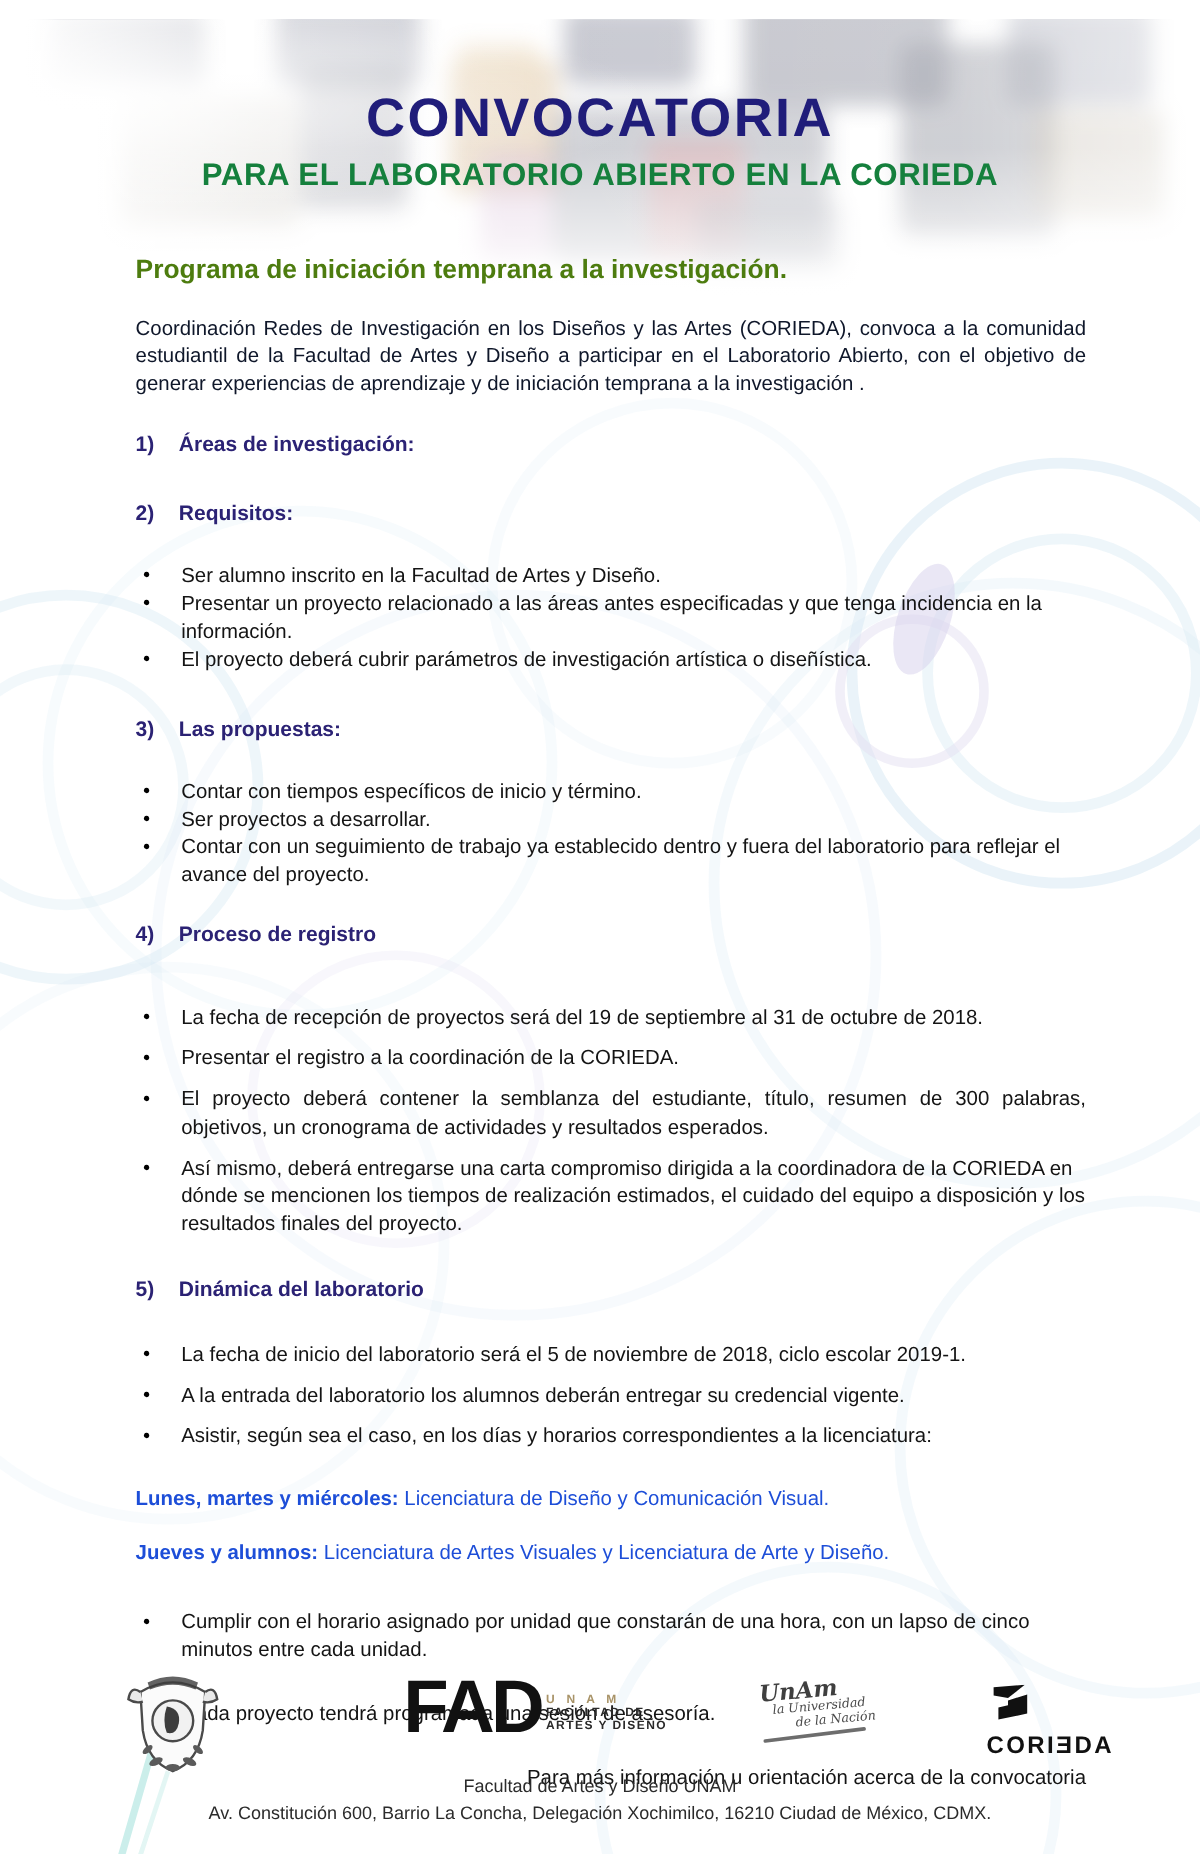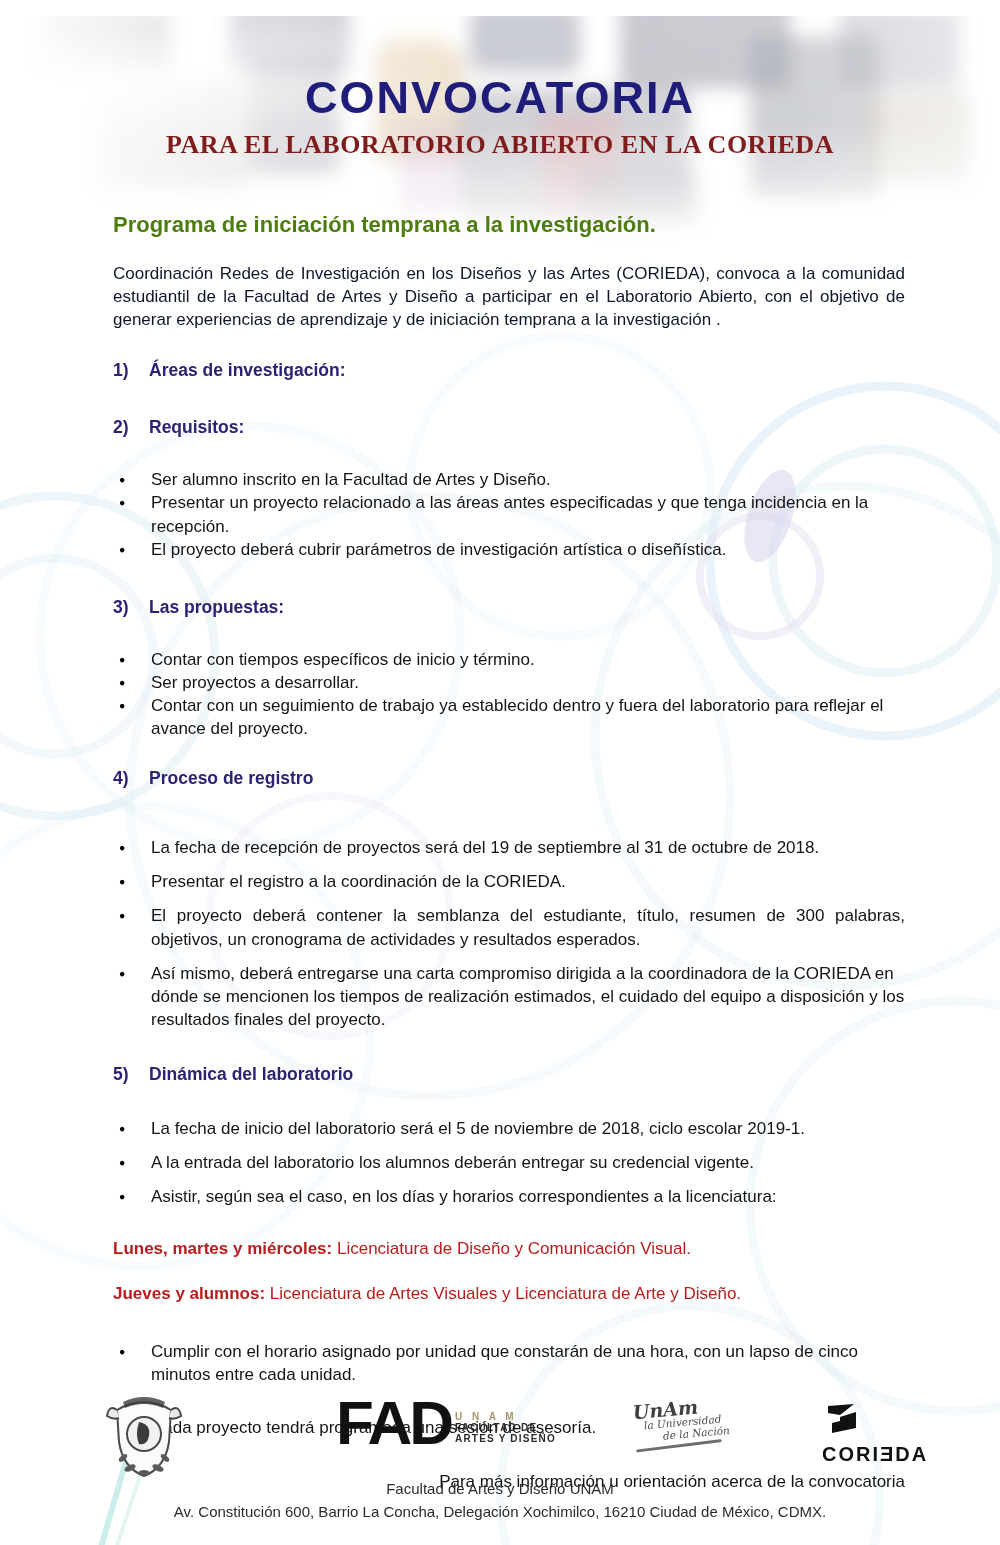--- a/index.html
+++ b/index.html
@@ -25,43 +25,42 @@
       linear-gradient(to bottom, rgba(255,255,255,.3) 0%, rgba(255,255,255,.25) 45%, rgba(255,255,255,.75) 82%, #ffffff 100%),
       rgba(255,255,255,.3);
   }
   .header-text { position:absolute; top:0; left:0; width:1000px; z-index:5; text-align:center; }
   .title {
     margin-top:56px; font-size:45px; font-weight:bold; letter-spacing:2px;
     color:#201d7a;
   }
   .subtitle {
     margin-top:6px; font-size:26px; font-weight:bold; letter-spacing:.5px;
-    color:#7f1d1d;
-    font-family:Liberation Serif, serif;
+    color:#15803d;
   }
 
   
   .content { position:absolute; top:185px; left:0; width:1000px; padding:0 95px 0 113px; z-index:4; }
   .program-title { margin-top:11px; font-size:22px; font-weight:bold; color:#4d7c0f; }
   .intro { margin-top:24px; font-size:17px; line-height:1.36; text-align:justify; color:#0f172a; }
 
   .sec-head { display:flex; margin-top:0; font-size:17.5px; font-weight:bold; color:#2b2274; }
   .sec-num { width:36px; flex:0 0 36px; }
 
   .para { font-size:17px; line-height:1.36; color:#141414; }
 
   ul.blist { list-style:none; }
   ul.blist li { display:flex; font-size:17px; line-height:1.36; color:#141414; }
   .dot { flex:0 0 38px; padding-left:6px; font-size:10.5px; line-height:23px; color:#000; }
   .btext { flex:1 1 auto; }
   .justify .btext { text-align:justify; }
   ul.spaced li + li { margin-top:11px; }
   ul.wide li + li { margin-top:30px; }
 
-  .sched { font-size:17px; line-height:1.36; color:#b91c1c; }
+  .sched { font-size:17px; line-height:1.36; color:#1d4ed8; }
   .sched b { font-weight:bold; }
 
   
   .contact { margin-top:31px; text-align:right; font-size:17px; line-height:1.38; color:#141414; }
 
   
   .logos { position:absolute; top:1372px; left:0; width:1000px; height:95px; z-index:4; }
   .crest { position:absolute; left:103px; top:2px; }
   .fad { position:absolute; left:336px; top:10px; display:flex; align-items:flex-end; }
   .fad-word { font-size:62px; font-weight:bold; letter-spacing:-3px; color:#111; line-height:.8; }
@@ -148,21 +147,21 @@
       <span class="sec-num">2)</span>
       <span>Requisitos:</span>
     </h2>
     <ul class="blist" style="margin-top:30px">
       <li>
         <span class="dot">●</span>
         <span class="btext">Ser alumno inscrito en la Facultad de Artes y Diseño.</span>
       </li>
       <li>
         <span class="dot">●</span>
-        <span class="btext">Presentar un proyecto relacionado a las áreas antes especificadas y que tenga incidencia en la recepción.</span>
+        <span class="btext">Presentar un proyecto relacionado a las áreas antes especificadas y que tenga incidencia en la información.</span>
       </li>
       <li>
         <span class="dot">●</span>
         <span class="btext">El proyecto deberá cubrir parámetros de investigación artística o diseñística.</span>
       </li>
     </ul>
 
     <h2 class="sec-head" style="margin-top:36px">
       <span class="sec-num">3)</span>
       <span>Las propuestas:</span>

